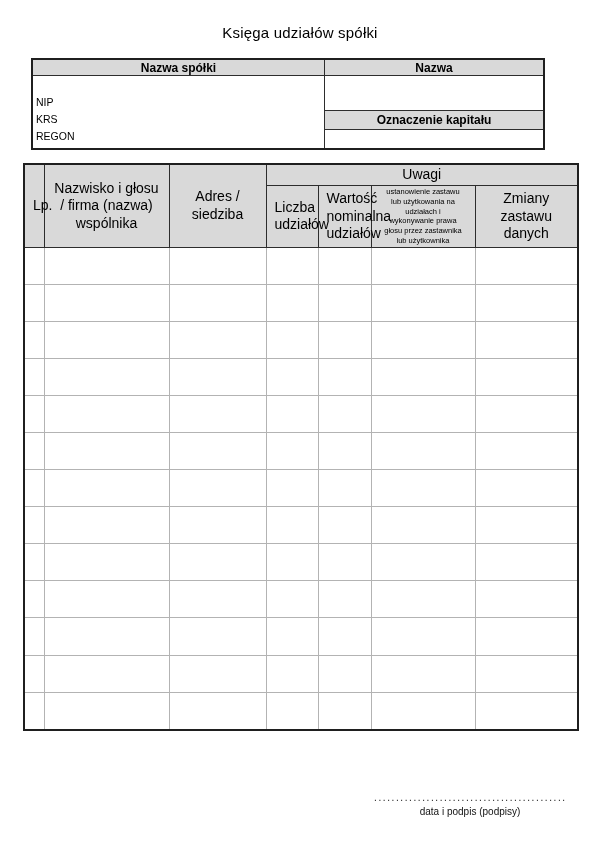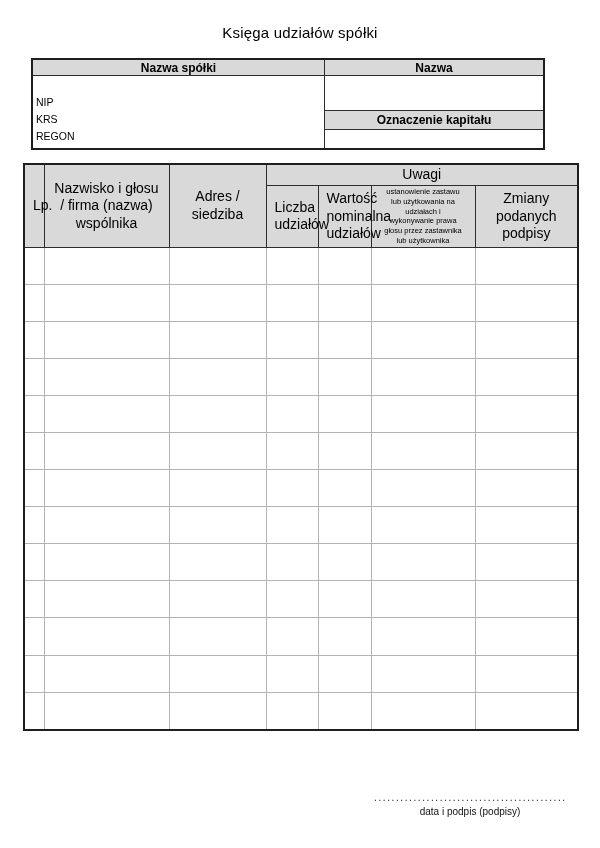--- a/index.html
+++ b/index.html
@@ -146,21 +146,21 @@
       <tr>
         <th rowspan="2">Lp.</th>
         <th rowspan="2">Nazwisko i głosu / firma (nazwa) wspólnika</th>
         <th rowspan="2">Adres / siedziba</th>
         <th colspan="4" class="h-uwagi">Uwagi</th>
       </tr>
       <tr>
         <th class="h-sub">Liczba udziałów</th>
         <th class="h-sub">Wartość nominalna udziałów</th>
         <th class="h-sub h-pledge">ustanowienie zastawu lub użytkowania na udziałach i wykonywanie prawa głosu przez zastawnika lub użytkownika</th>
-        <th class="h-sub">Zmiany podanych podpisy</th>
+        <th class="h-sub">Zmiany zastawu danych</th>
       </tr>
     </thead>
     <tbody>
         <tr>
           <td></td>
           <td></td>
           <td></td>
           <td></td>
           <td></td>
           <td></td>

